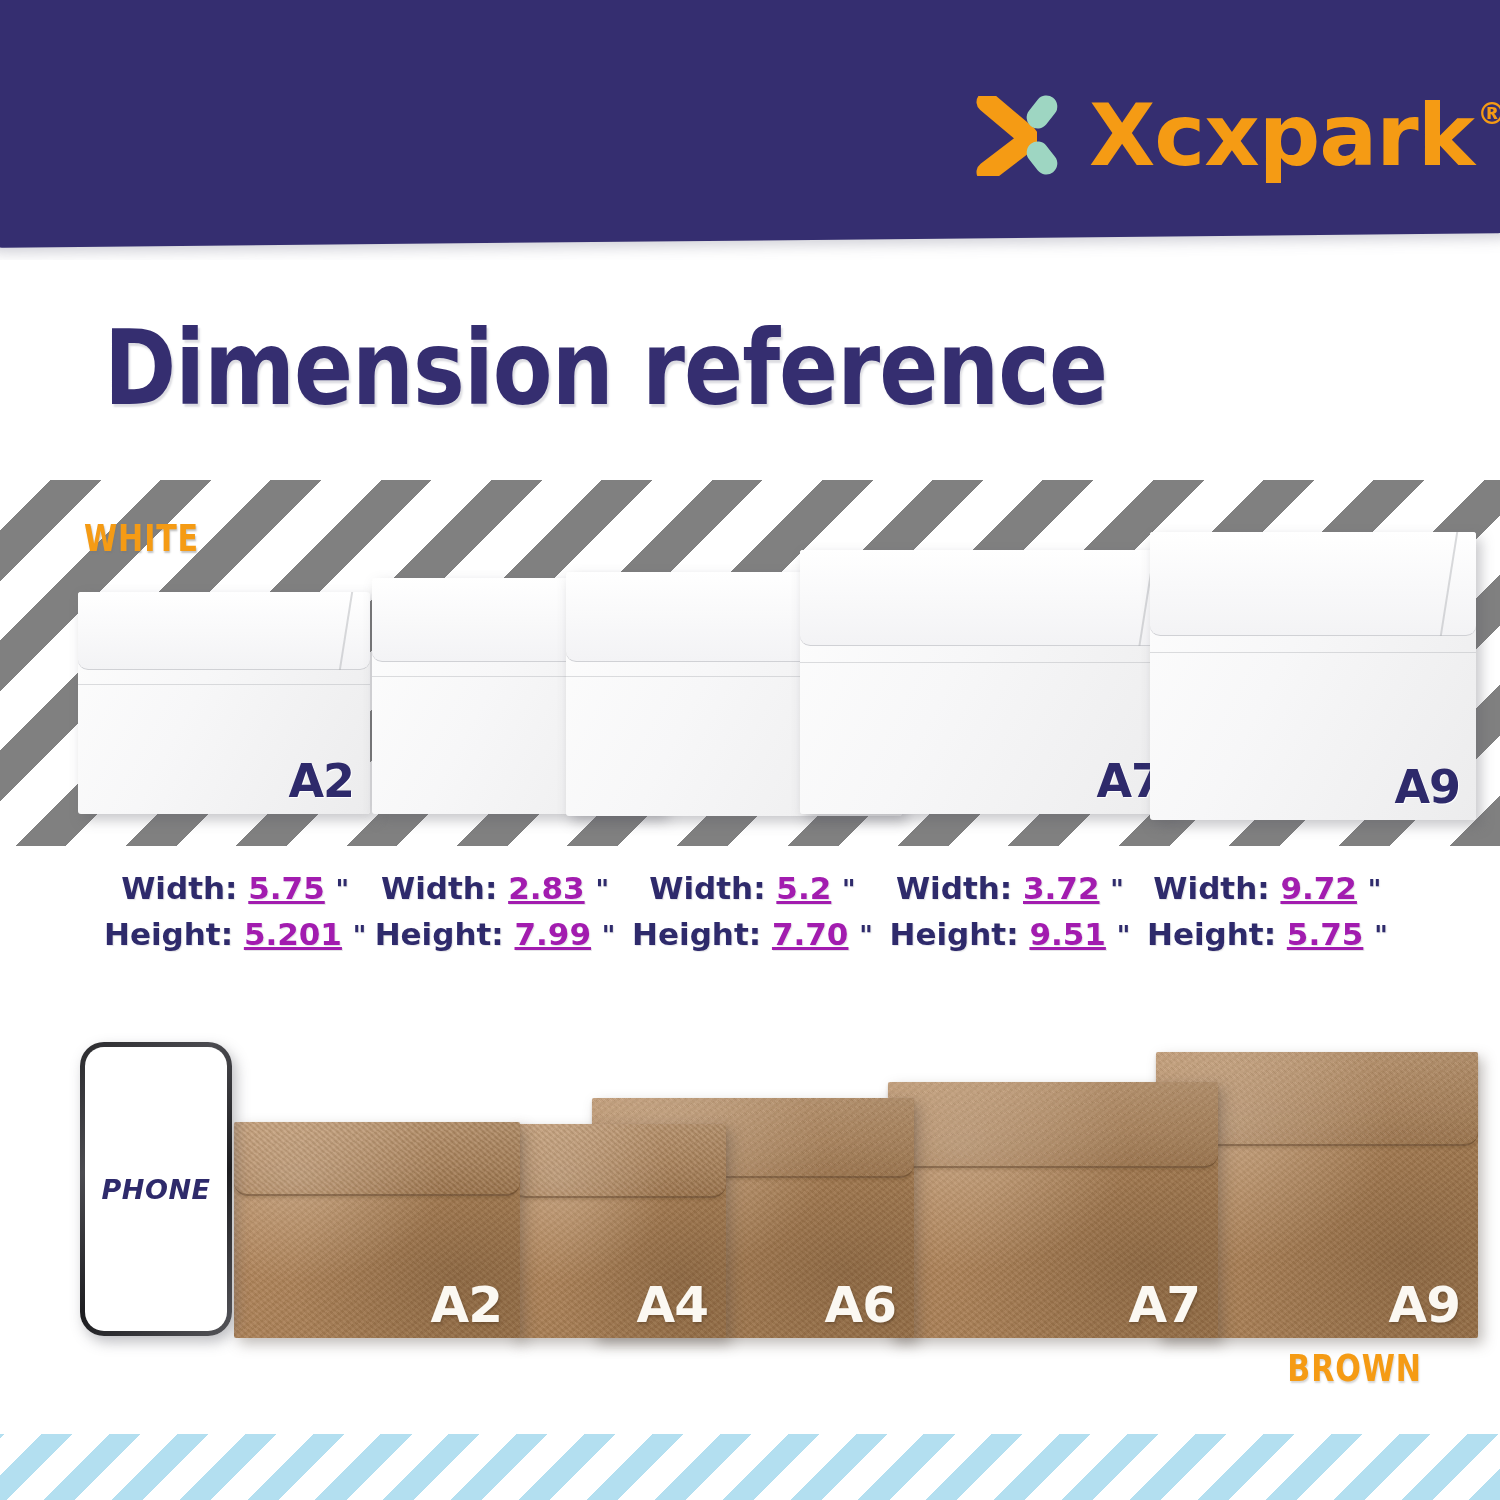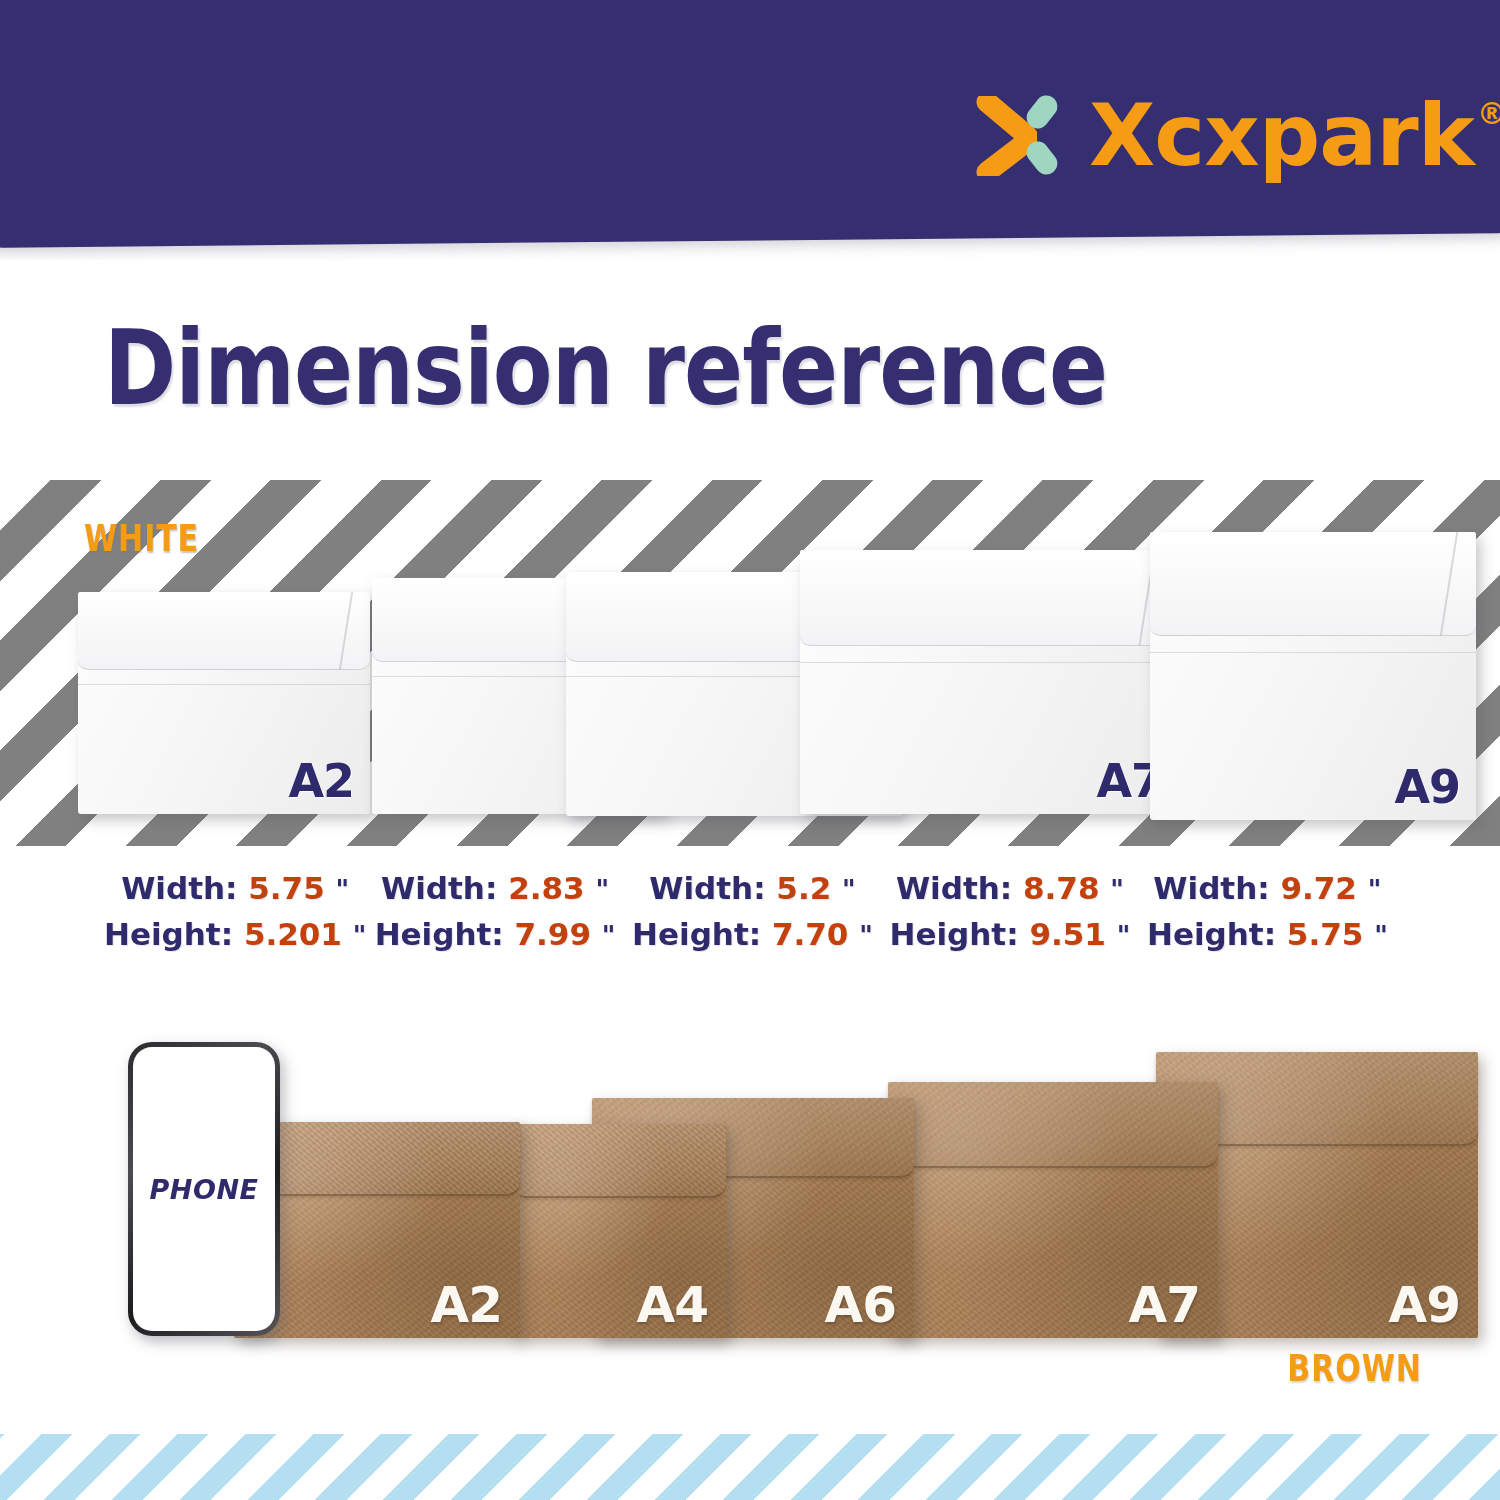--- a/index.html
+++ b/index.html
@@ -122,33 +122,32 @@
     flex:1 1 0;
     text-align:center;
     font-family:"DejaVu Sans", sans-serif;
     font-weight:bold;
     font-size:31px;
     line-height:1.48;
     color:#2E2A6B;
     white-space:nowrap;
     text-shadow:1px 1px 1px rgba(165,165,175,.30);
   }
-  .dim-col .v{ color:#c2410c; }
+  .dim-col .v{ color:#a21caf;text-decoration:underline; }
   .dim-col .u{ color:#2E2A6B; font-size:26px; }
 
   
   .phone{
     position:absolute; left:80px; top:1042px;
     width:152px; height:294px;
     border-radius:24px;
     background:linear-gradient(135deg,#2b2b2e 0%, #4b4b50 30%, #1d1d20 62%, #55555a 100%);
     padding:5px;
     box-shadow:4px 6px 14px rgba(90,90,100,.40);
     z-index:4;
-    margin-left:48px;
   }
   .phone .screen{
     width:100%; height:100%; border-radius:19px;
     background:#ffffff;
     display:flex; align-items:center; justify-content:center;
   }
   .phone .screen span{
     font-family:"DejaVu Sans", sans-serif;
     font-weight:bold; font-style:italic;
     font-size:27px; color:#2E2A6B; letter-spacing:.5px;
@@ -295,21 +294,21 @@
     </div>
     <div>
       <span>Height:</span>
       <span class="v">7.70</span>
       <span class="u">"</span>
     </div>
   </div>
   <div class="dim-col">
     <div>
       <span>Width:</span>
-      <span class="v">8.78</span>
+      <span class="v">3.72</span>
       <span class="u">"</span>
     </div>
     <div>
       <span>Height:</span>
       <span class="v">9.51</span>
       <span class="u">"</span>
     </div>
   </div>
   <div class="dim-col">
     <div>

